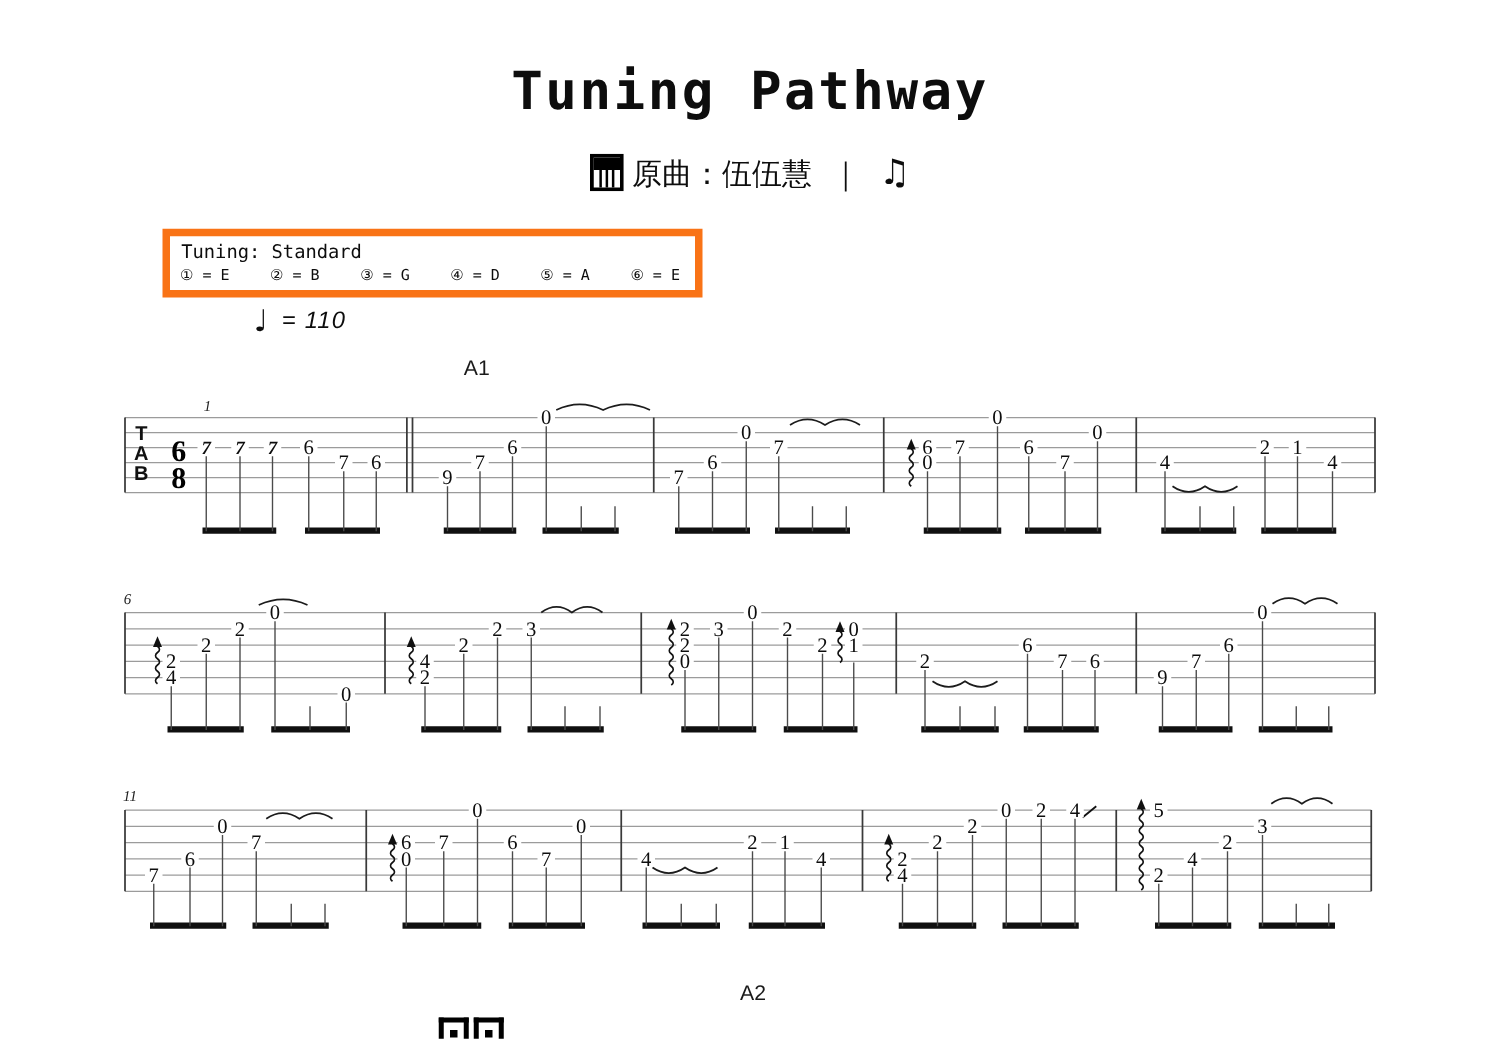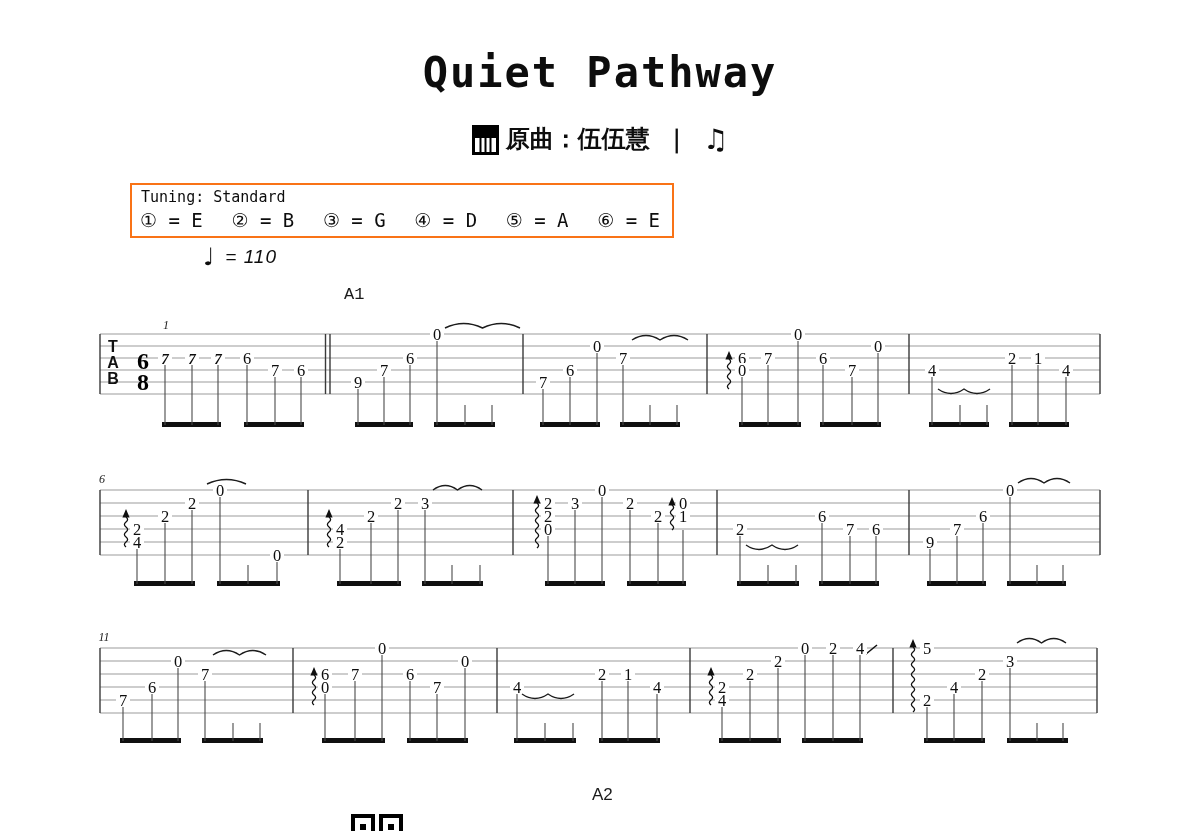--- a/index.html
+++ b/index.html
@@ -2,47 +2,47 @@
 <html><head>
 <meta charset="utf-8">
 <style>
   html,body{margin:0;padding:0;}
   body{width:1200px;height:831px;background:#ffffff;position:relative;overflow:hidden;
        font-family:"Liberation Sans",sans-serif;color:#0d0d0d;}
   .title{position:absolute;left:0;right:0;top:48px;margin:0;text-align:center;
          font-family:"DejaVu Sans Mono",monospace;font-weight:bold;font-size:42px;
          letter-spacing:2px;color:#0d0d0d;}
   .credits{position:absolute;top:123px;left:0;right:0;display:flex;justify-content:center;
-           align-items:flex-end;gap:7px;font-size:24px;font-family:"Liberation Serif",serif;font-weight:bold;}
+           align-items:flex-start;gap:7px;font-size:24px;font-family:"Liberation Serif",serif;}
   .piano-ico{display:inline-block;width:27px;height:30px;}
   .note-ico{font-size:28px;line-height:30px;font-family:"DejaVu Sans",sans-serif;}
   .sep{margin:0 8px;font-family:"DejaVu Sans",sans-serif;}
-  .tuning-box{position:absolute;left:130px;top:183px;width:544px;height:55px;
-              border:2px solid #f97316;box-sizing:border-box;background:#fff;
+  .tuning-box{position:absolute;left:130px;top:183px;width:432px;height:55px;
+              border:6px solid #f97316;box-sizing:border-box;background:#fff;
               font-family:"DejaVu Sans Mono",monospace;}
   .tuning-label{margin:3px 0 0 9px;font-size:15px;}
-  .tuning-strings{display:flex;justify-content:space-between;padding:3px 12px 0 8px;font-size:19px;}
+  .tuning-strings{display:flex;justify-content:space-between;padding:3px 12px 0 8px;font-size:12px;}
   .tempo{position:absolute;left:203px;top:243px;display:flex;align-items:center;gap:11px;}
   .tempo-note{font-size:24px;font-family:"DejaVu Sans",sans-serif;}
   .tempo-val{font-family:Liberation Sans, sans-serif;font-style:italic;font-size:19px;letter-spacing:1px;}
   .section-label{position:absolute;font-size:17px;font-family:"Liberation Sans",sans-serif;color:#1a1a1a;}
-  #section-a1{left:344px;top:285px;font-family:Liberation Mono, monospace;}
+  #section-a1{left:371px;top:285px;}
   #section-a2{left:592px;top:785px;}
   #tab-svg{position:absolute;left:0;top:0;}
   .cut-box{position:absolute;top:814px;width:24px;height:20px;border:4px solid #000;
            border-bottom:none;background:#fff;box-sizing:border-box;}
   .cut-box .dot{width:6px;height:6px;background:#000;margin:6px auto 0;}
   #cut1{left:351px;} #cut2{left:379px;}
 </style>
 </head>
 <body>
 
 <div class="page-root">
 
-  <h1 class="title">Quiet Pathway</h1>
+  <h1 class="title">Tuning Pathway</h1>
 
   <div class="credits">
     <span class="piano-ico">
       <svg width="27" height="30" viewBox="0 0 27 30">
         <rect x="1.5" y="1.5" width="24" height="27" fill="#fff" stroke="#000" stroke-width="3"></rect>
         <rect x="3" y="3" width="21" height="10" fill="#000"></rect>
         <line x1="8.5" y1="13" x2="8.5" y2="27" stroke="#000" stroke-width="2"></line>
         <line x1="13.5" y1="13" x2="13.5" y2="27" stroke="#000" stroke-width="2"></line>
         <line x1="18.5" y1="13" x2="18.5" y2="27" stroke="#000" stroke-width="2"></line>
       </svg>

